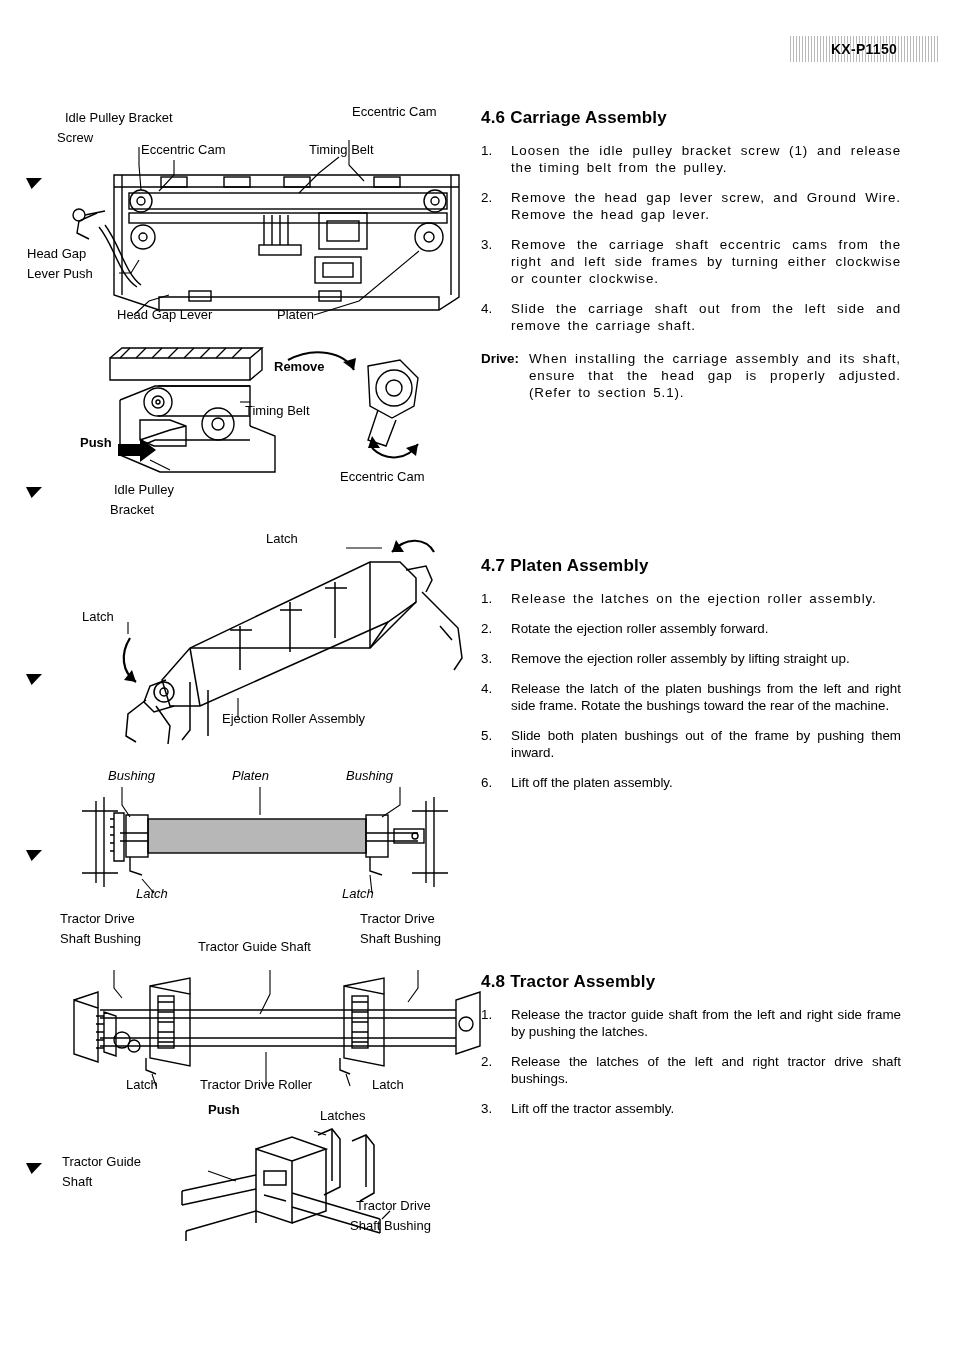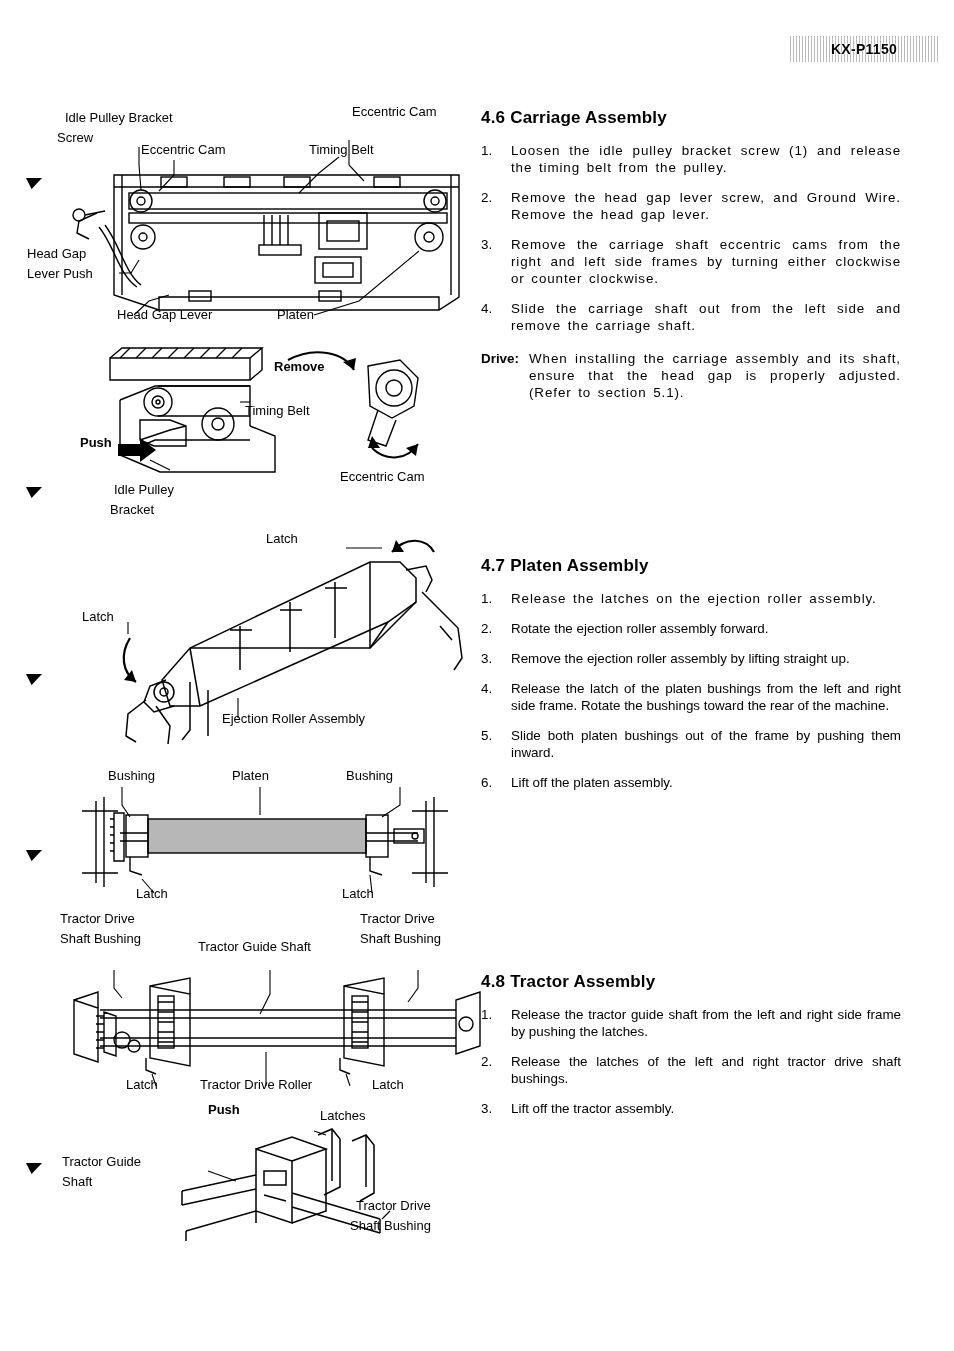--- a/index.html
+++ b/index.html
@@ -373,21 +373,21 @@
         <path d="M58 92 L58 104"></path>
         <path d="M168 168 L168 188"></path>
       </g>
     </svg>
 
     <div class="lbl" style="left:196px; top:2px;">Latch</div>
     <div class="lbl" style="left:12px; top:80px;">Latch</div>
     <div class="lbl" style="left:152px; top:182px;">Ejection Roller Assembly</div>
   </div>
 
-  <div class="fig" style="left:70px; top:775px; width:400px; height:130px;">
+  <div class="fig" style="left:70px; top:775px; width:400px; height:130px;font-style:italic;">
     <svg width="400" height="130" viewBox="0 0 400 130">
       <g fill="none" stroke="#000" stroke-width="1.4">
 
         <path d="M26 26 L26 108"></path>
         <path d="M34 22 L34 112"></path>
         <path d="M12 36 L48 36 M12 98 L48 98"></path>
         <path d="M356 26 L356 108"></path>
         <path d="M364 22 L364 112"></path>
         <path d="M342 36 L378 36 M342 98 L378 98"></path>
 

